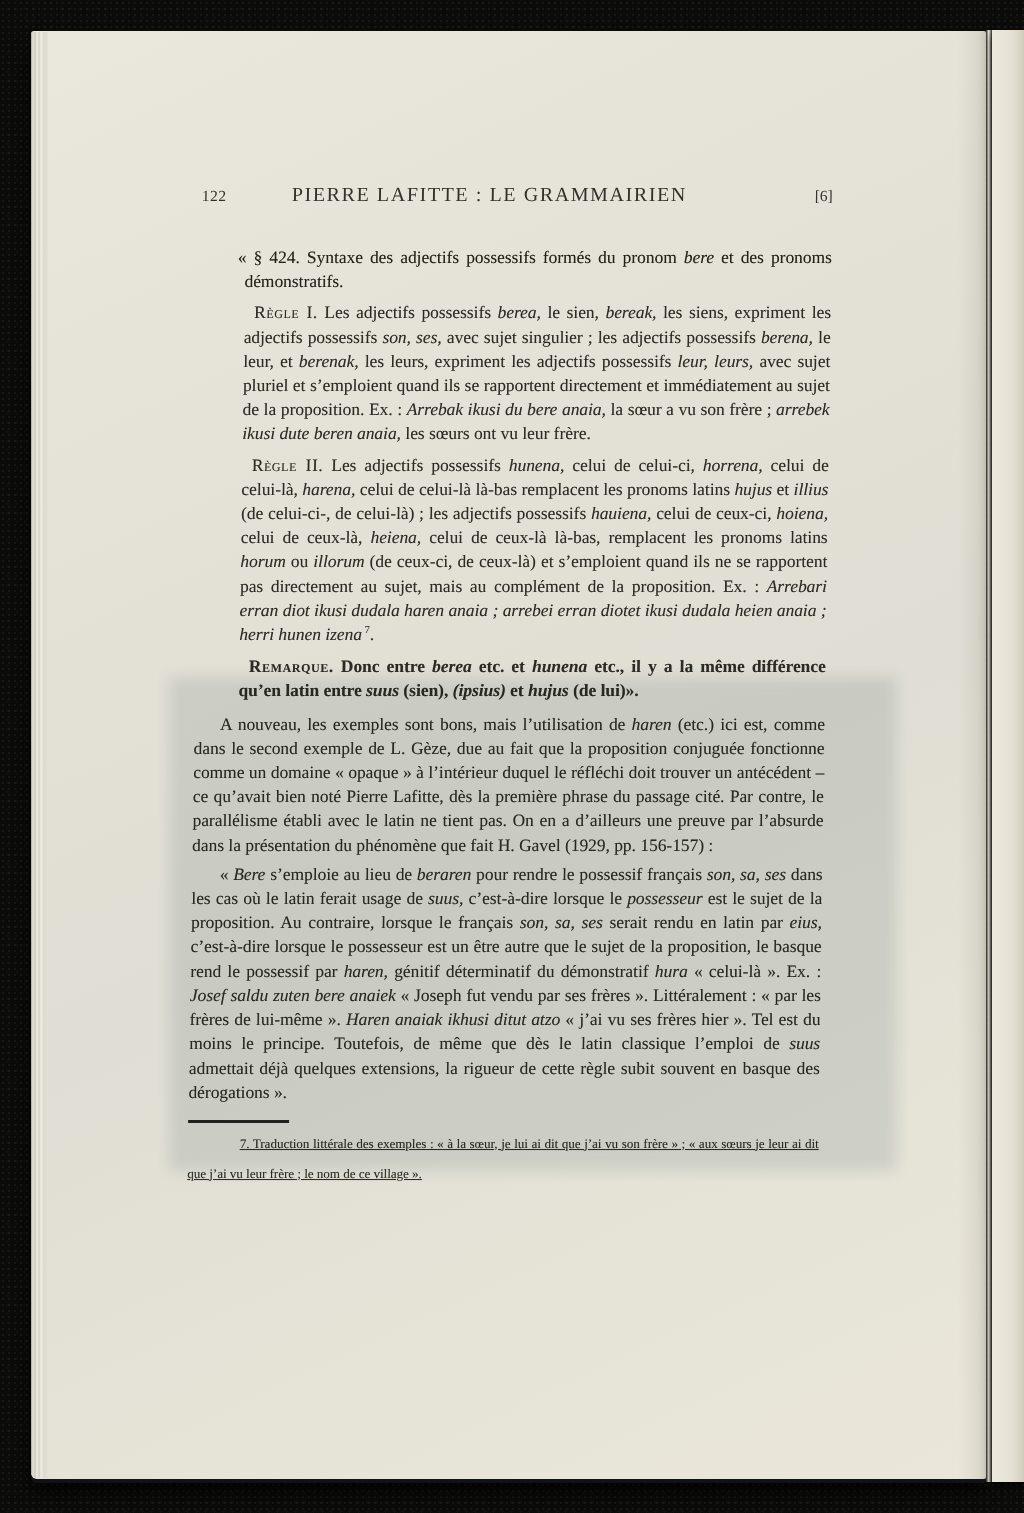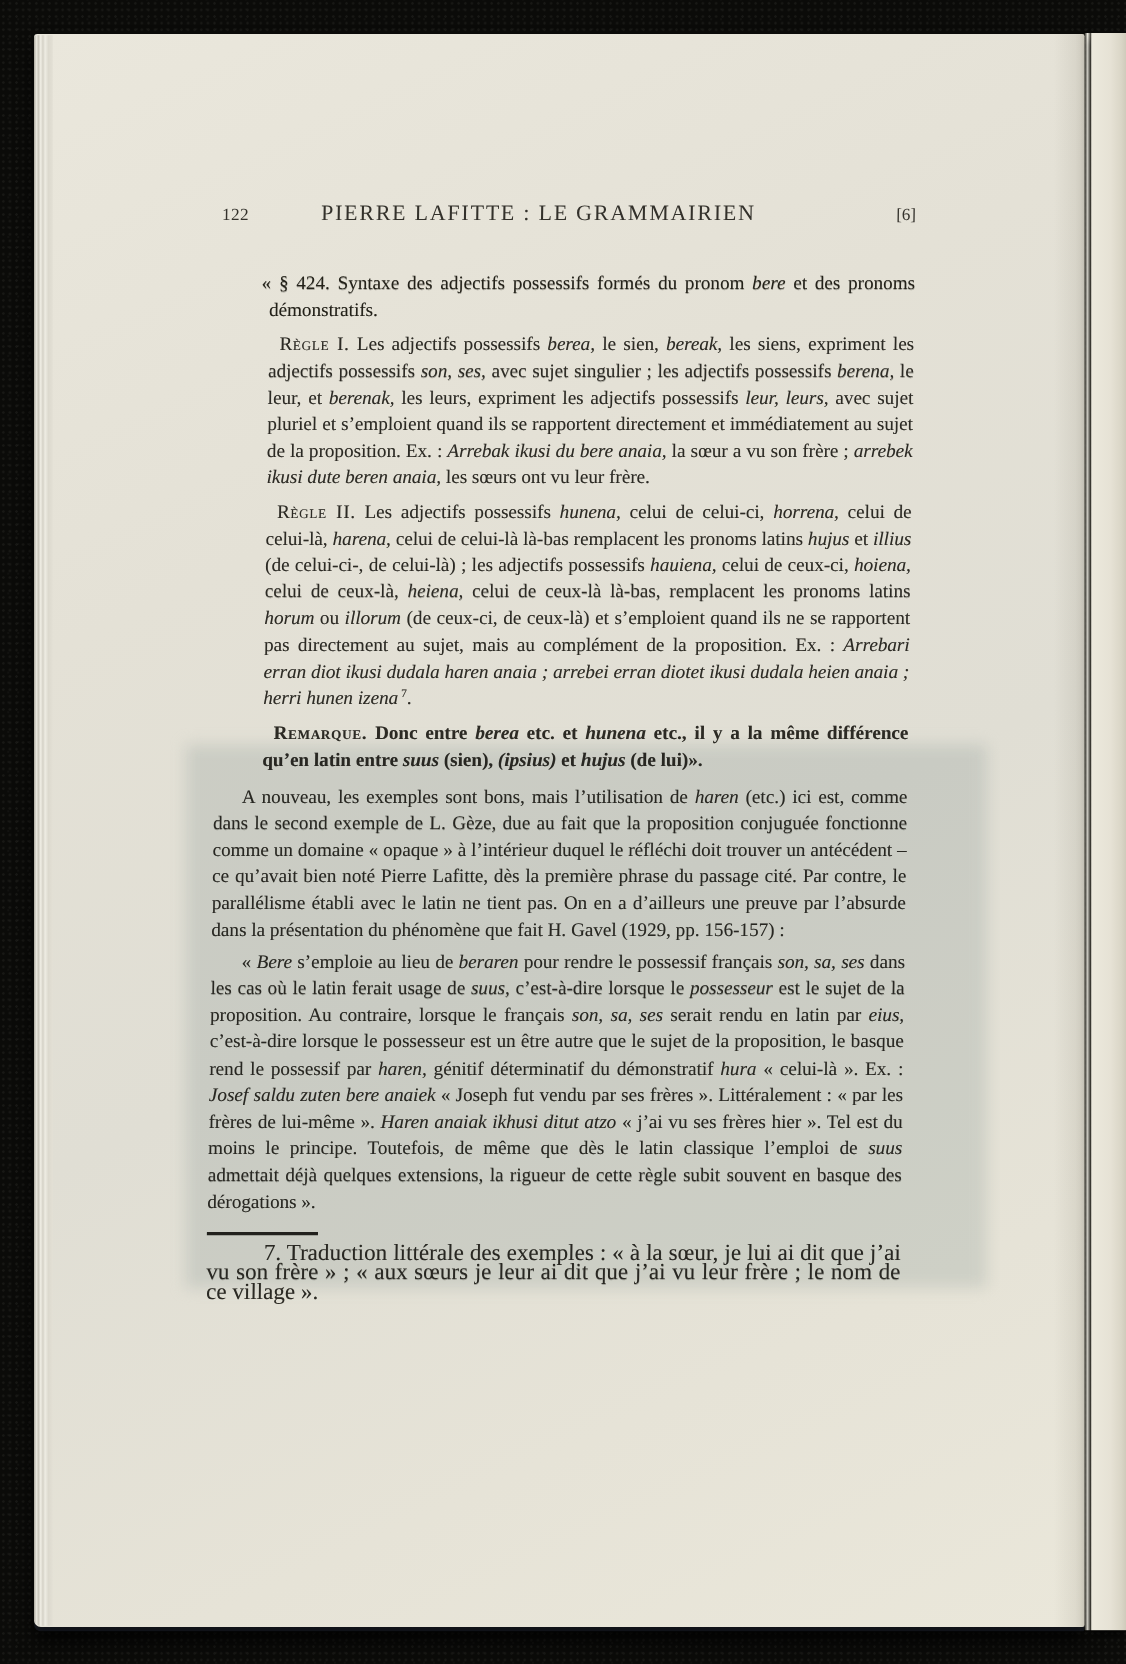--- a/index.html
+++ b/index.html
@@ -72,21 +72,21 @@
   .ind26{text-indent:26px;}
   .ind28{text-indent:28px;}
   .mt5{margin-top:5px;}.mt7{margin-top:7px;}.mt8{margin-top:8px;font-weight:bold;}.mt9{margin-top:9px;}
 
   .rs-i{font-style:italic;}
   .rs-b{font-weight:normal;}
   .rs-sc{font-variant:small-caps;letter-spacing:0.6px;}
   .rs-sup{vertical-align:super;font-size:0.6em;line-height:0;}
 
   .footnote-rule{margin-top:16px;width:101px;height:2.6px;background:#26241f;}
-  .footnote{margin-top:6px;font-size:21px;line-height:18px;text-align:justify;text-indent:52px;text-shadow:0.2px 0.2px 0.3px rgba(44,42,36,0.3);}
+  .footnote{margin-top:6px;font-size:13px;line-height:30px;text-align:justify;text-indent:52px;text-shadow:0.2px 0.2px 0.3px rgba(44,42,36,0.3);text-decoration:underline;}
 </style>
 </head>
 <body>
 
 <div class="scene">
 
   <div class="page">
     <div class="edge-stack"></div>
 
     <div class="text-block">

